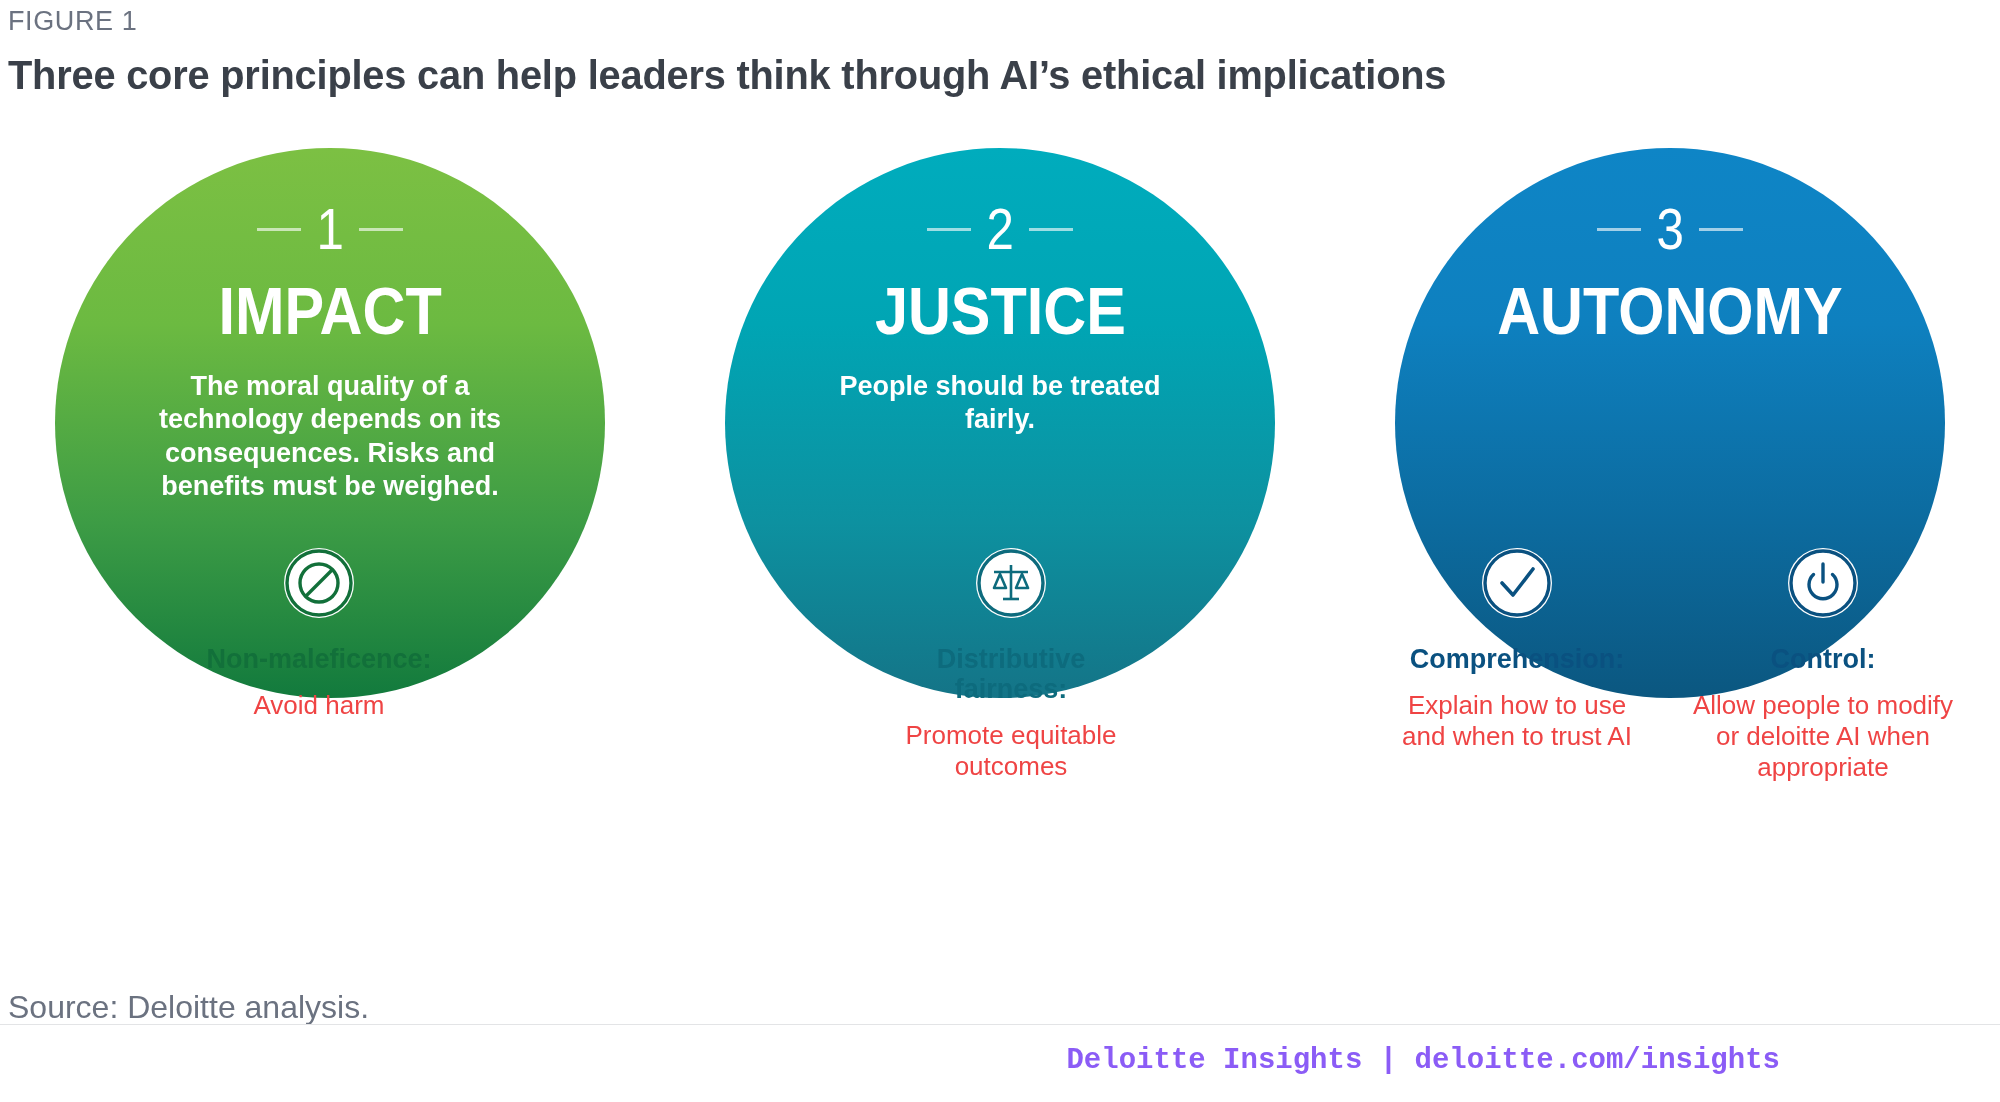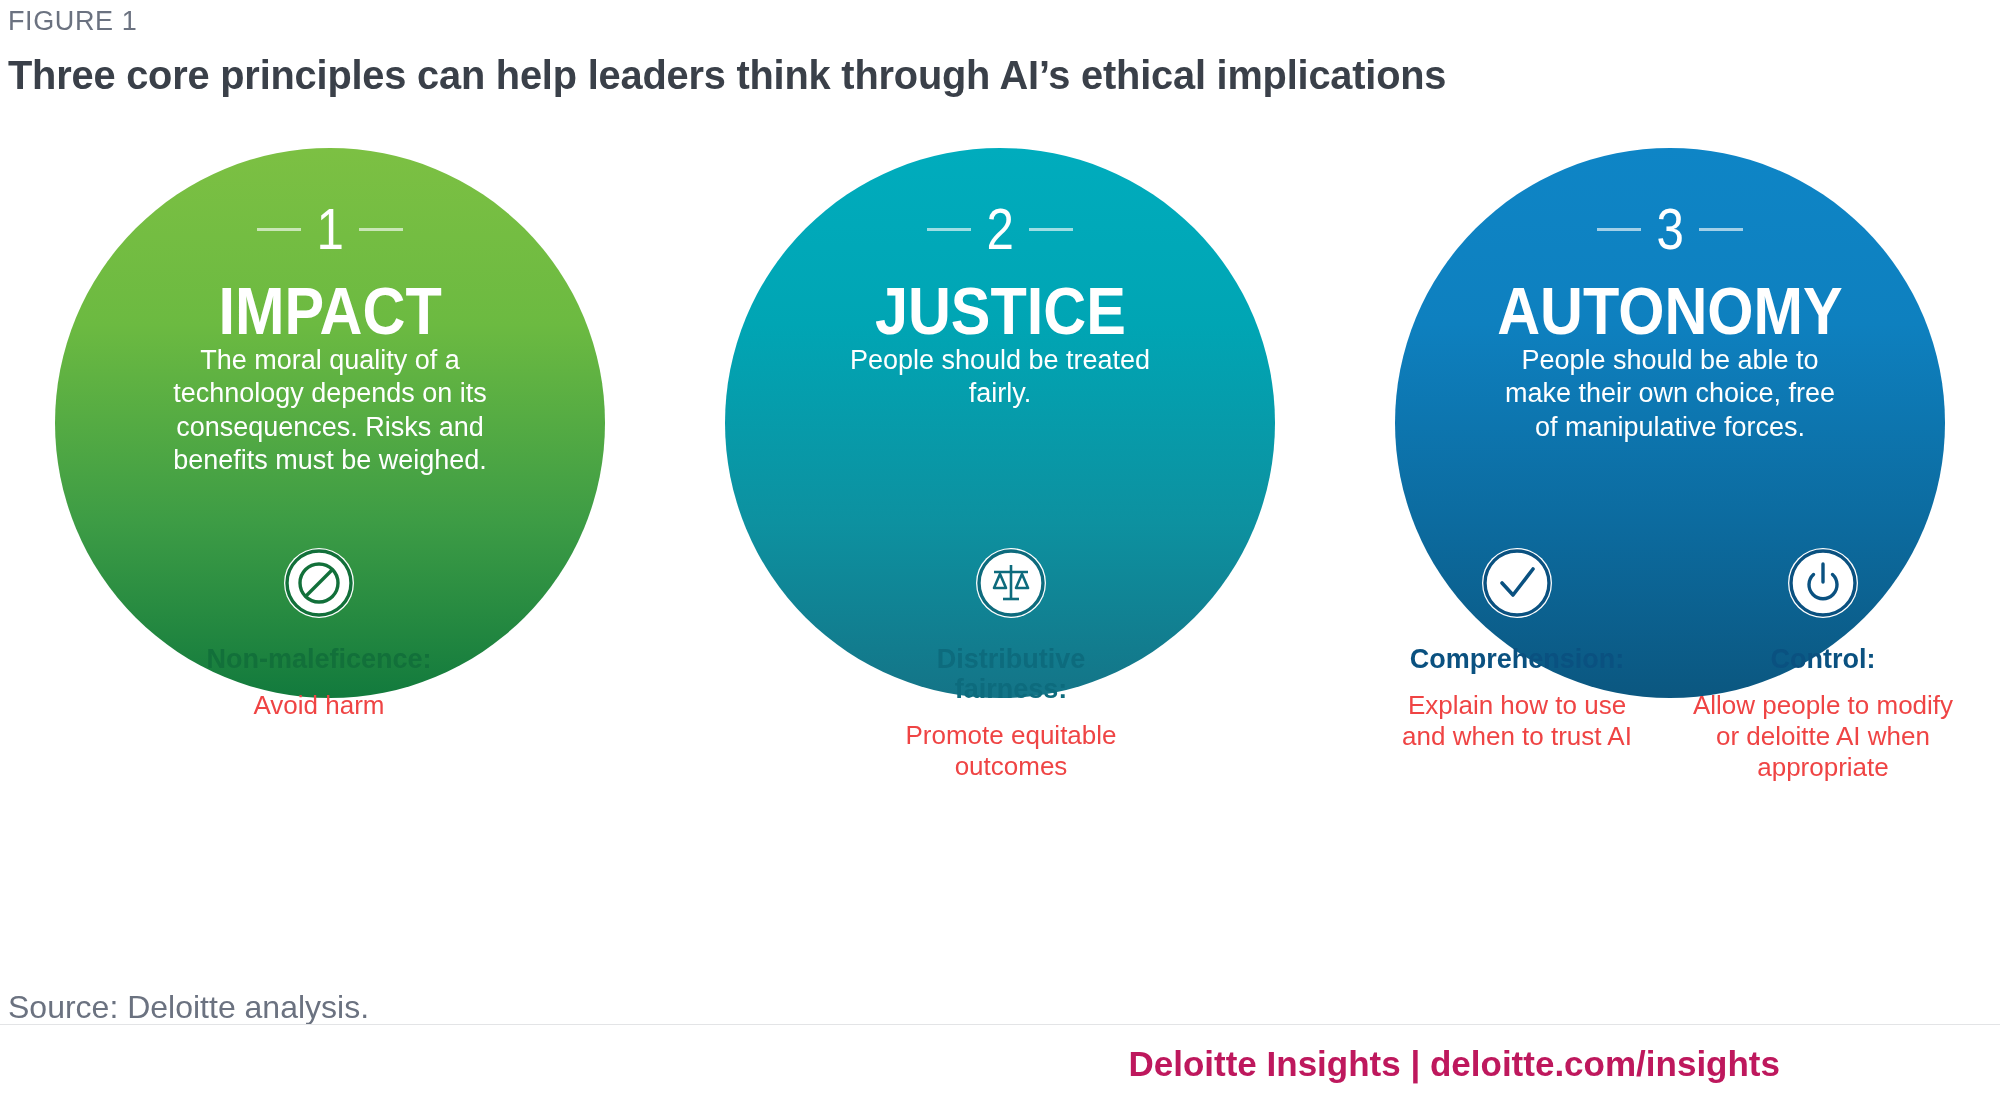--- a/index.html
+++ b/index.html
@@ -113,22 +113,23 @@
     font-weight: bold;
     line-height: 1;
     margin-top: 16px;
     letter-spacing: 0px;
     color: #ffffff;
     font-family: "Liberation Sans", sans-serif;
     transform: scaleX(0.9);
   }
 
   .circle-desc {
+    margin-top: 26px;
     font-size: 27px;
-    font-weight: normal;
+    font-weight: bold;
     line-height: 1.24;
     color: #ffffff;
     width: 360px;
     font-family: "Liberation Sans", sans-serif;
   }
 
   
   .subs {
     position: absolute;
     left: 50%;
@@ -196,24 +197,24 @@
     left: 8px;
     top: 989px;
     font-size: 32px;
     color: #6b7280;
     font-family: "Liberation Sans", sans-serif;
   }
   .brand {
     position: absolute;
     right: 8px;
     top: 1044px;
-    font-size: 35px;
-    font-weight: bold;
-    color: #be185d;
-    font-family: Liberation Sans, sans-serif;
+    font-size: 29px;
+    font-weight: bold;
+    color: #8b5cf6;
+    font-family: Liberation Mono, monospace;
   }
 </style>
 </head>
 <body>
 
 <div class="figure-root">
 
   <div class="fig-label">FIGURE 1</div>
   <div class="fig-title">Three core principles can help leaders think through AI’s ethical implications</div>
 
@@ -279,21 +280,20 @@
     </div>
 
     <div class="column col-3">
       <div class="circle c-blue">
         <div class="num-row">
           <span class="num-dash"></span>
           <span class="num-val">3</span>
           <span class="num-dash"></span>
         </div>
         <div class="circle-title">AUTONOMY</div>
-        <div class="circle-desc">People should be able to make their own choice, free of manipulative forces.</div>
       </div>
 
       <div class="subs">
         <div class="sub sub-left">
           <div class="badge">
             <svg width="70" height="70" viewBox="0 0 70 70" aria-hidden="true">
               <circle cx="35" cy="35" r="32" fill="none" stroke="#0a5180" stroke-width="3.4"></circle>
               <path d="M20 35 L31 47 L51 21" fill="none" stroke="#0a5180" stroke-width="3.6" stroke-linecap="round" stroke-linejoin="round"></path>
             </svg>
           </div>

